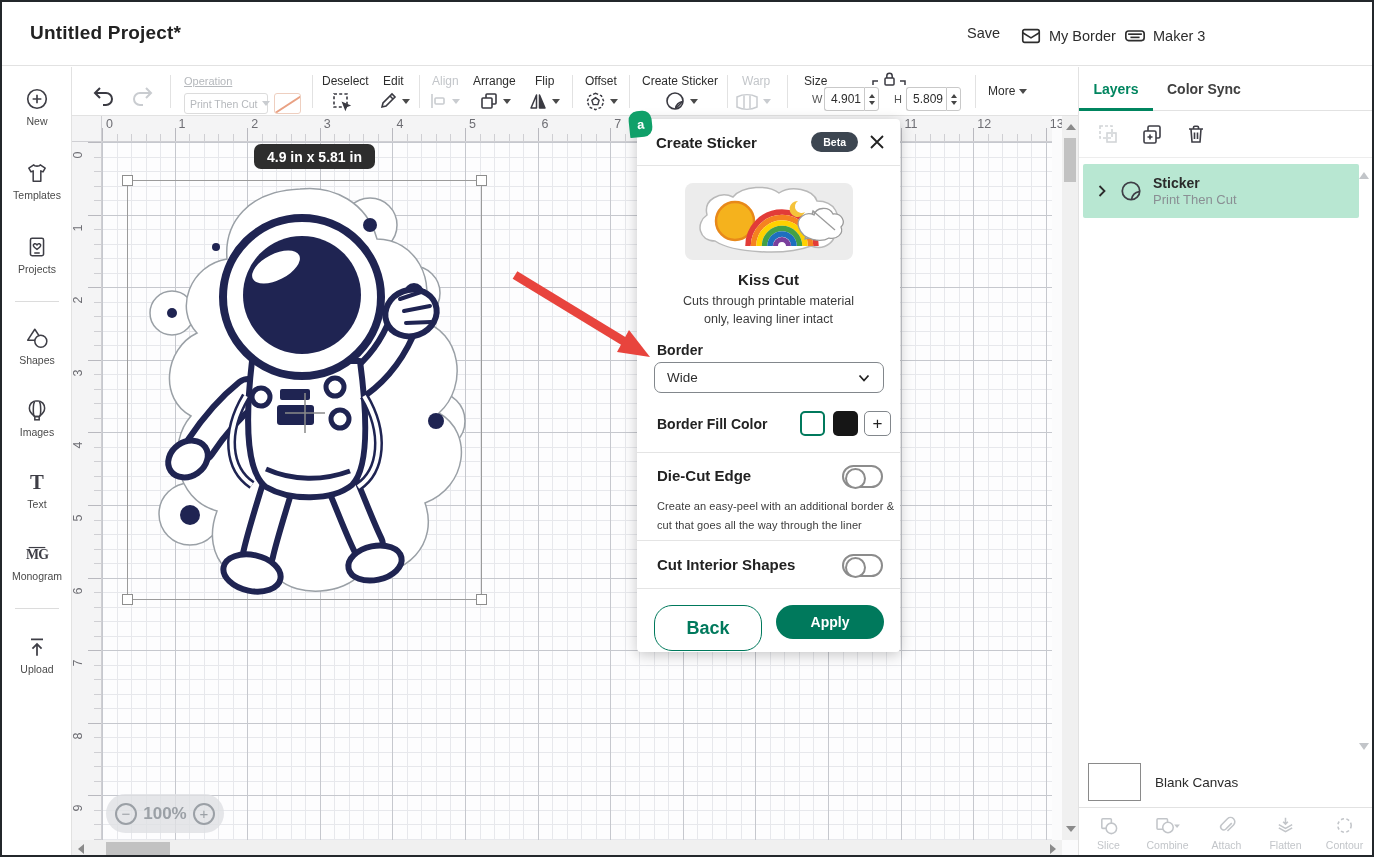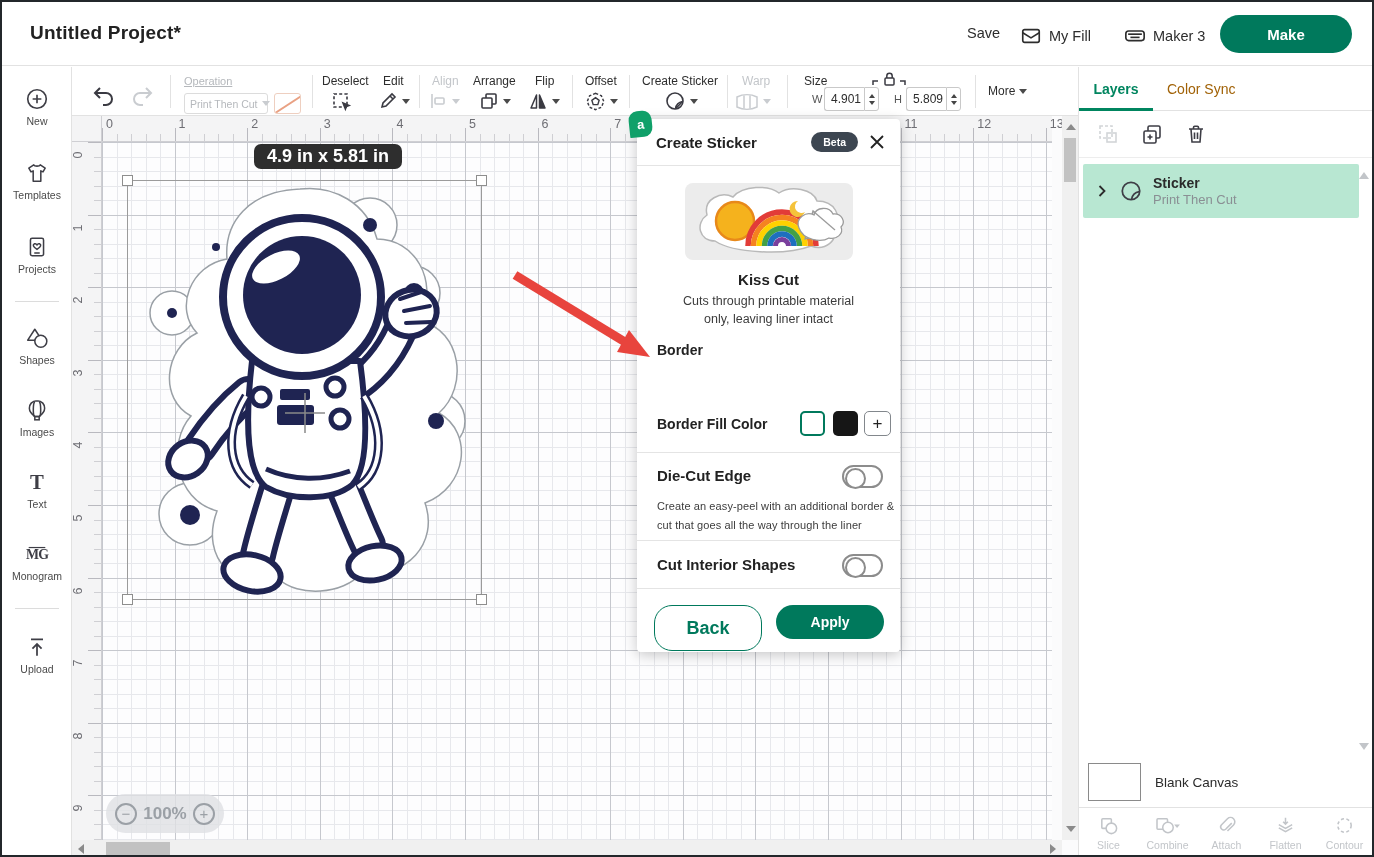--- a/index.html
+++ b/index.html
@@ -66,21 +66,21 @@
        repeating-linear-gradient(to right,#e7e8ec 0 1px,transparent 1px 14.52px),
        repeating-linear-gradient(to bottom,#e7e8ec 0 1px,transparent 1px 14.52px); }
   #vscroll { right:0; top:0; width:16px; height:724px; background:#f0f0f0; }
   #vthumb { left:2px; top:22px; width:12px; height:44px; background:#c2c2c2; }
   #hscroll { left:0; bottom:0; width:990px; height:17px; background:#f0f0f0; }
   #hthumb { left:34px; top:2px; width:64px; height:13px; background:#c2c2c2; }
   .scr-arrow { width:0; height:0; }
   #selection { left:25px; top:38px; width:355px; height:420px; border:1px solid #9b9b9b; }
   .handle { width:11px; height:11px; background:#fff; border:1.5px solid #8e8e8e; }
   #size-tip { left:182px; top:28px; height:25px; padding:0 13px; background:#2e2e2e; border-radius:7px; color:#fff;
-              font-size:18px; font-weight:600; display:flex; align-items:center; }
+              font-size:14px; font-weight:600; display:flex; align-items:center; }
   #zoom-pill { left:34px; top:678px; width:118px; height:39px; border-radius:20px; background:rgba(222,224,227,.8);
                display:flex; align-items:center; justify-content:space-between; padding:0 9px; }
   .zoom-circ { width:22px; height:22px; border:2px solid #9ba0a6; border-radius:50%; color:#9ba0a6; font-size:15px;
                display:flex; align-items:center; justify-content:center; line-height:0; cursor:pointer; }
   #zoom-val { font-size:17px; color:#9ba0a6; font-weight:600; }
 
   
   #modal { left:635px; top:117px; width:263px; height:533px; background:#fff; border-radius:4px;
            box-shadow:0 3px 14px rgba(0,0,0,.22); z-index:30; }
   #modal-hdr { left:0; top:0; width:100%; height:47px; border-bottom:1px solid #e4e4e4; display:flex; align-items:center; padding:0 14px 0 19px; gap:10px; }
@@ -113,21 +113,21 @@
 
   
   #arrow { left:505px; top:264px; width:160px; height:105px; z-index:40; pointer-events:none; }
 
   
   #rpanel { left:1076px; top:65px; width:296px; height:790px; background:#fff; border-left:1px solid #e2e2e2; }
   #tabs { left:0; top:0; width:100%; height:44px; border-bottom:1px solid #e2e2e2; }
   #tab-layers { left:0; top:0; width:74px; height:44px; display:flex; align-items:center; justify-content:center;
                 font-size:14px; font-weight:700; color:#00855f; cursor:pointer; }
   #tab-underline { left:0; top:41px; width:74px; height:3px; background:#00855f; }
-  #tab-colorsync { left:88px; top:0; height:44px; display:flex; align-items:center; font-size:14px; color:#a16207; cursor:pointer; }
+  #tab-colorsync { left:88px; top:0; height:44px; display:flex; align-items:center; font-size:14px; color:#404040; cursor:pointer;font-weight:bold; }
   #layer-actions { left:0; top:44px; width:100%; height:47px; border-bottom:1px solid #ededed; display:flex; align-items:center; gap:22px; padding-left:18px; }
   #layer-actions svg { width:22px; height:22px; }
   #layer-row { left:4px; top:97px; width:276px; height:54px; background:#b8e7d2; border-radius:2px; display:flex; align-items:center; padding-left:12px; gap:10px; cursor:pointer; }
   #layer-name { font-size:14px; font-weight:700; color:#2b2b2b; }
   #layer-op { font-size:13px; color:#8a8f94; margin-top:1px; }
   .panel-scroll-arrow { right:5px; width:0; height:0; border-left:5px solid transparent; border-right:5px solid transparent; }
   #blank-row { left:0; top:690px; width:100%; height:50px; display:flex; align-items:center; gap:14px; padding-left:9px; }
   #blank-swatch { width:53px; height:38px; background:#fff; border:1px solid #8a8a8a; }
   #blank-lbl { font-size:13.5px; color:#2b2b2b; }
   #bottom-bar { left:0; top:740px; width:100%; height:50px; border-top:1px solid #e2e2e2; display:flex; }
@@ -143,31 +143,30 @@
   <div id="header" class="abs">
     <div id="title" class="abs">Untitled Project*</div>
     <div id="save-btn" class="abs hdr-item">
       <span>Save</span>
     </div>
     <div id="mystuff" class="abs hdr-item">
       <svg class="hicon" viewBox="0 0 24 24" fill="none" stroke="currentColor" stroke-width="1.8">
           <rect x="3" y="5" width="18" height="14" rx="2"></rect>
           <path d="M3 8.5l9 5.5 9-5.5"></path>
         </svg>
-      <span>My Fill</span>
+      <span>My Border</span>
     </div>
     <div id="machine" class="abs hdr-item">
       <svg class="hicon" viewBox="0 0 24 24" fill="none" stroke="currentColor" stroke-width="1.8">
           <rect x="2" y="6.5" width="20" height="10.5" rx="3"></rect>
           <path d="M4.5 10h15"></path>
           <path d="M7 13.5h10"></path>
         </svg>
       <span>Maker 3</span>
     </div>
-    <div id="make-btn" class="abs">Make</div>
   </div>
 
   <div id="sidebar" class="abs">
     <div class="sb-item" style="margin-top:20px">
       <svg viewBox="0 0 22 22" fill="none" stroke="currentColor" stroke-width="1.5">
           <circle cx="11" cy="11" r="8.5"></circle>
           <path d="M11 7v8M7 11h8"></path>
         </svg>
       <span class="sb-label">New</span>
     </div>
@@ -472,20 +471,26 @@
         <path d="M128,28 L154,50 L120,56 Z" fill="#dedede" stroke="#9b9b9b" stroke-width="1.3"></path>
         <path d="M114,45 c-4,-10 7,-17 15,-13 c2,-8 15,-9 19,-1 c9,-1 13,8 8,13 c3,7 -5,13 -12,11 c-8,5 -26,2 -30,-10 z" fill="#fff" stroke="#9b9b9b" stroke-width="1.3"></path>
         <path d="M128,28 L150,47" fill="none" stroke="#9b9b9b" stroke-width="1.3"></path>
       </svg>
     </div>
     <div id="kiss-title" class="abs">Kiss Cut</div>
     <div class="abs kiss-desc" style="top:175px">Cuts through printable material</div>
     <div class="abs kiss-desc" style="top:193px">only, leaving liner intact</div>
 
     <div id="border-lbl" class="abs">Border</div>
+    <div id="border-select" class="abs">
+      <span>Wide</span>
+      <svg style="margin-left:auto;width:14px;height:14px;color:#222" viewBox="0 0 14 14" fill="none" stroke="currentColor" stroke-width="1.8">
+          <path d="M2.5 4.5L7 9.5l4.5-5"></path>
+        </svg>
+    </div>
 
     <div id="fill-lbl" class="abs">Border Fill Color</div>
     <div id="sw-white" class="abs swatch"></div>
     <div id="sw-black" class="abs swatch"></div>
     <div id="sw-plus" class="abs swatch">+</div>
 
     <div class="abs mdl-div" style="top:333px"></div>
     <div class="abs sec-lbl" style="top:348px">Die-Cut Edge</div>
     <div class="toggle" style="top:346px"></div>
     <div class="abs sm-desc" style="top:381px">Create an easy-peel with an additional border &amp;</div>

